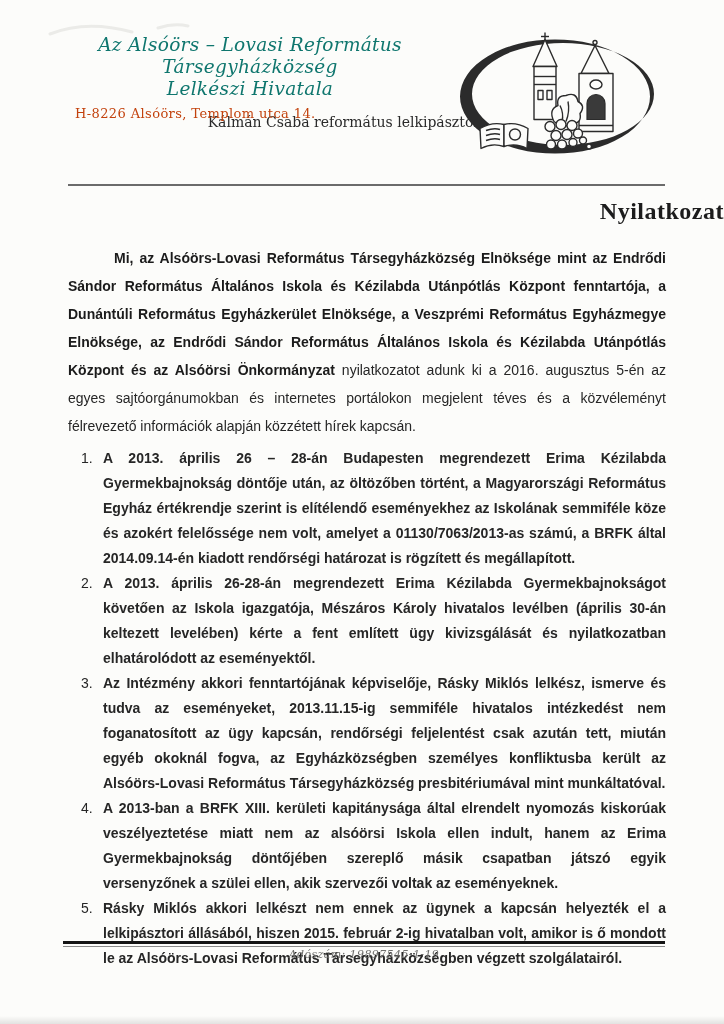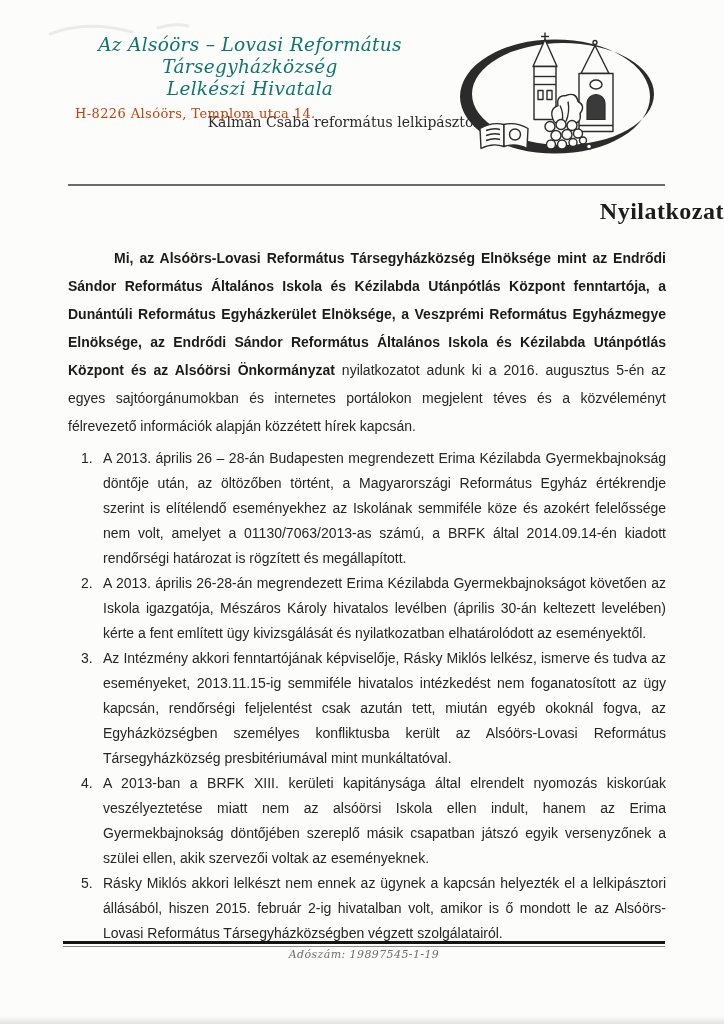--- a/index.html
+++ b/index.html
@@ -36,21 +36,21 @@
   }
 
   
   .body{position:absolute; left:68px; top:244px; width:598px; font-size:14px; color:#262626;}
   .intro{margin:0 0 6px 0; line-height:28px; text-align:justify; text-indent:46px;}
   .intro .b{font-weight:bold; color:#1b1b1b;}
   .list-intro{margin:4px 0 3px 0; line-height:25px;}
   .olist{margin:0;}
   .item{display:flex; line-height:25px;}
   .num{flex:0 0 35px; box-sizing:border-box; padding-left:13px;}
-  .txt{flex:1; text-align:justify;}
+  .txt{flex:1; text-align:justify;font-weight:bold;}
 
   
   .rule-thick{position:absolute; left:63px; top:941px; width:602px; height:3px; background:#141414;}
   .rule-thin{position:absolute; left:63px; top:946px; width:602px; height:1px; background:#8a8a8a;}
   .tax{
     position:absolute; left:63px; top:948px; width:602px; text-align:center;
     font-family:"DejaVu Serif", serif; font-style:italic;
     font-size:11px; color:#6e6e6c; letter-spacing:.4px;
   }
   .emblem-stroke{fill:none; stroke:#2b2b2b; stroke-width:1.4; stroke-linejoin:round;}

